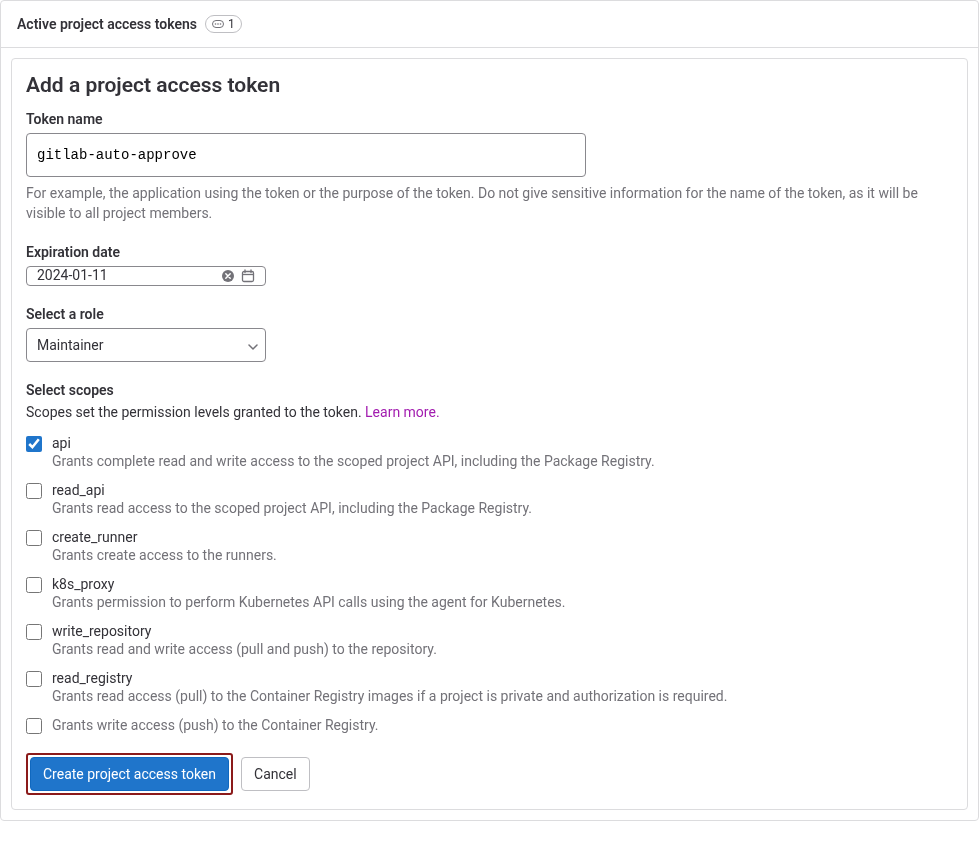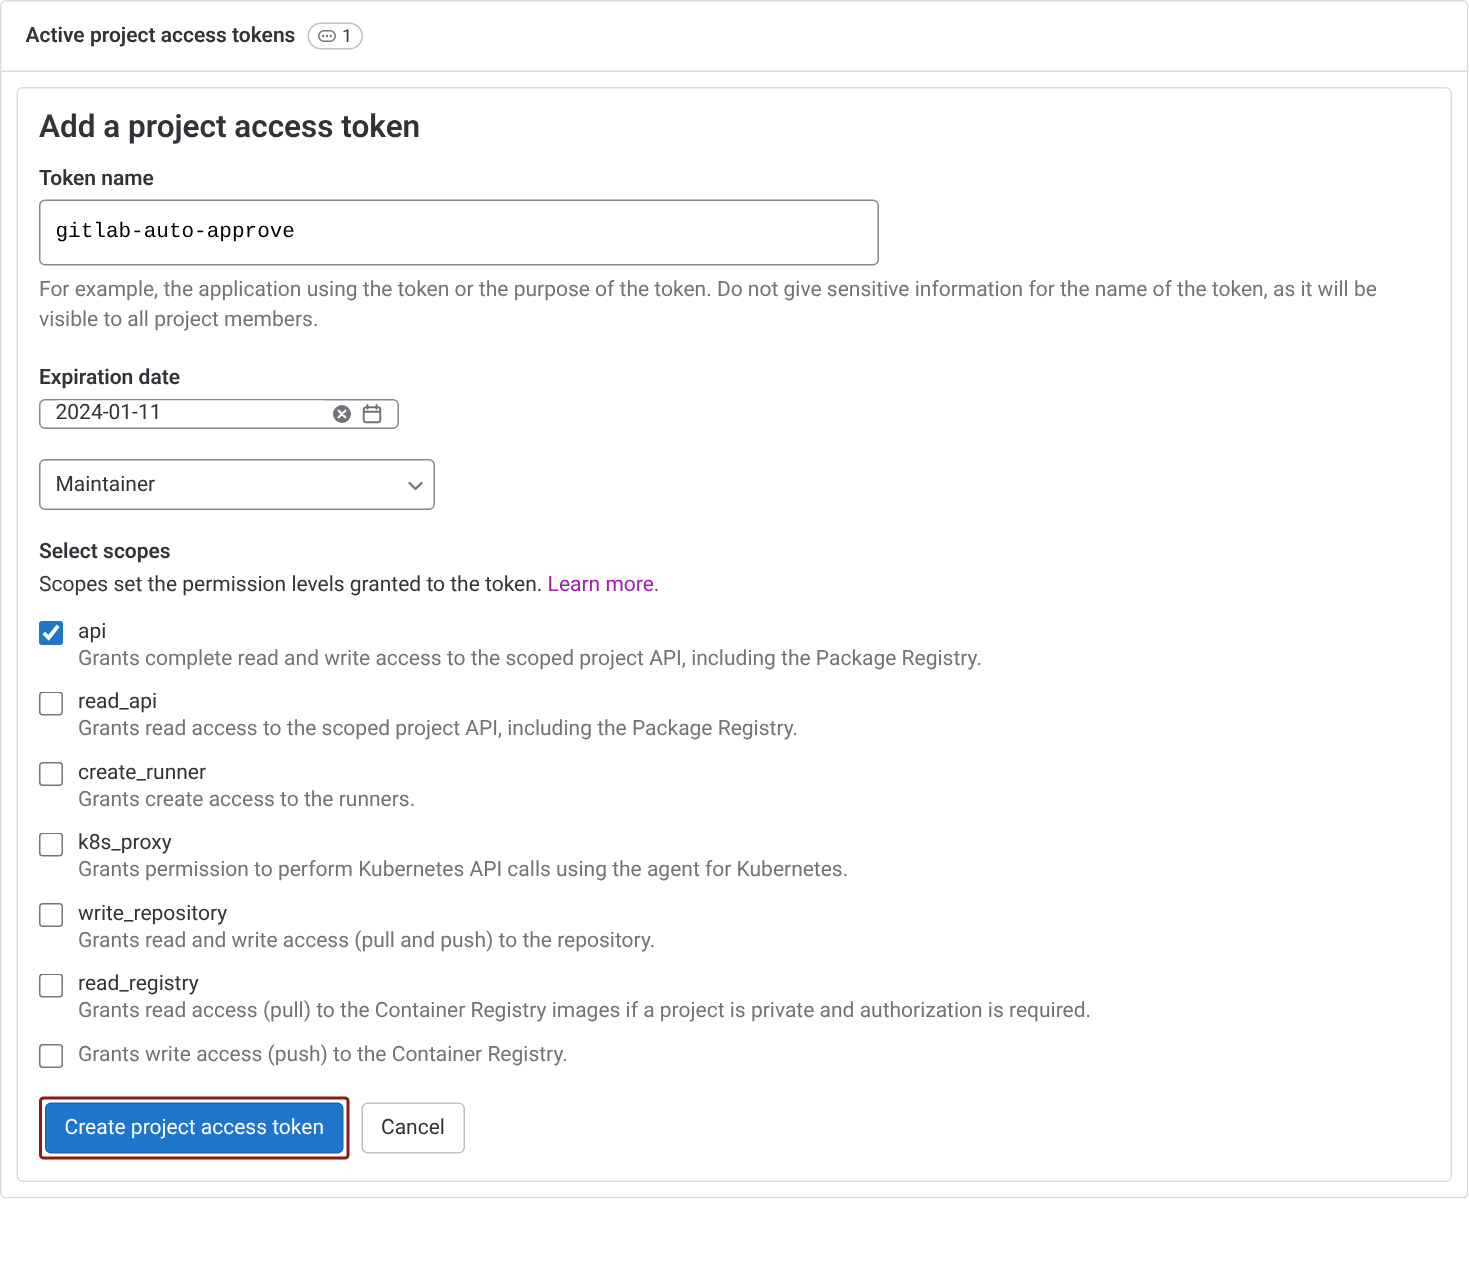--- a/index.html
+++ b/index.html
@@ -99,21 +99,21 @@
     border: none;
     padding: 2px;
     margin: 0 0 0 2px;
     cursor: pointer;
     display: flex;
     align-items: center;
     color: #737278;
   }
   .select-wrap {
     position: relative;
-    width: 264px;
+    width: 240px;
     text-decoration: underline;
   }
   .select {
     width: 100%;
     height: 34px;
     padding: 6px 28px 6px 10px;
     border: 1px solid #89888d;
     border-radius: 4px;
     font-size: 14px;
     font-family: inherit;
@@ -235,20 +235,21 @@
               <rect x="1.5" y="2.5" width="11" height="10" rx="1.5" fill="none" stroke="#737278" stroke-width="1.3"></rect>
               <line x1="1.5" y1="5.5" x2="12.5" y2="5.5" stroke="#737278" stroke-width="1.3"></line>
               <line x1="4" y1="1" x2="4" y2="3.5" stroke="#737278" stroke-width="1.3" stroke-linecap="round"></line>
               <line x1="10" y1="1" x2="10" y2="3.5" stroke="#737278" stroke-width="1.3" stroke-linecap="round"></line>
             </svg>
         </button>
       </div>
     </div>
 
     <div class="field">
+      <label class="field-label">Select a role</label>
       <div class="select-wrap">
         <select class="select">
           <option>Maintainer</option>
         </select>
         <span class="select-chev">
           <svg width="10" height="6" viewBox="0 0 10 6">
               <path d="M1 1 L5 5 L9 1" fill="none" stroke="#737278" stroke-width="1.5" stroke-linecap="round" stroke-linejoin="round"></path>
             </svg>
         </span>
       </div>

